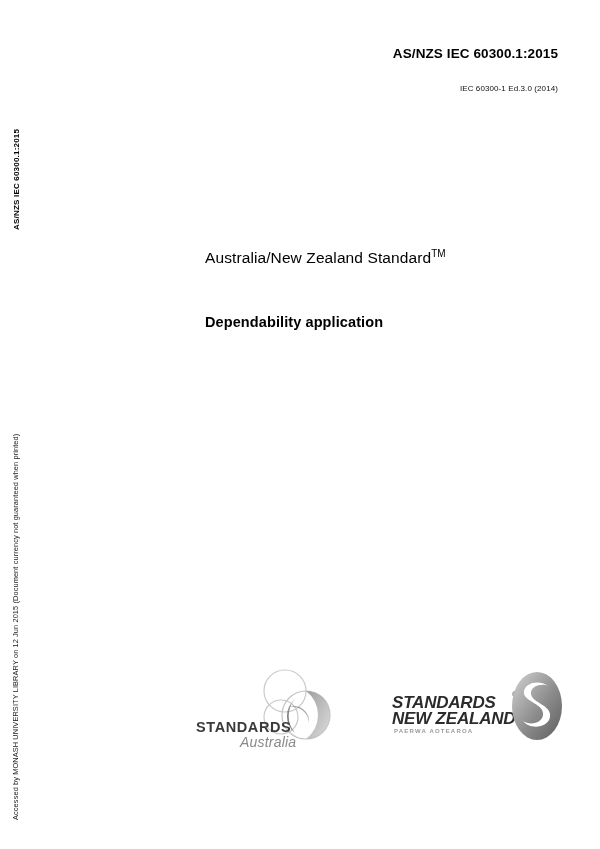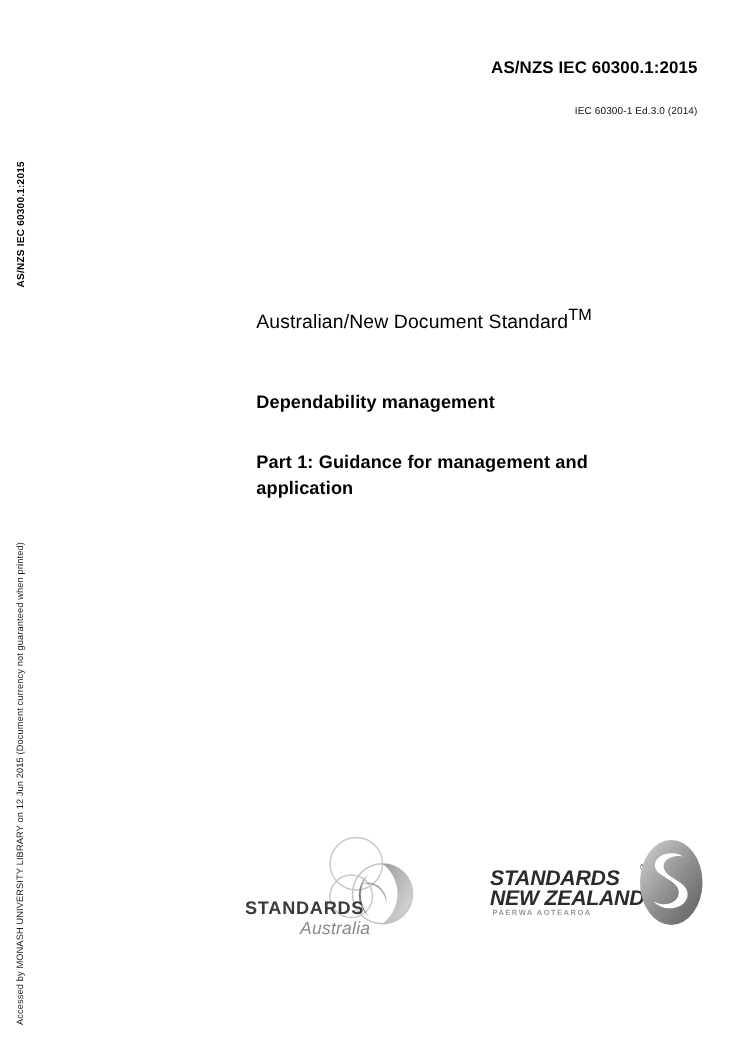--- a/index.html
+++ b/index.html
@@ -76,21 +76,21 @@
     top: 248px;
     width: 340px;
   }
   .title-main {
     font-size: 15.5px;
     line-height: 20px;
     letter-spacing: 0.1px;
     position: relative;
   }
   .title-main sup {
-    font-size: 13px;
+    font-size: 10px;
     vertical-align: super;
     line-height: 0;
     text-align: right;
   }
   .title-sub1 {
     margin-top: 46px;
     font-size: 14.5px;
     font-weight: bold;
     letter-spacing: 0.1px;
   }
@@ -204,23 +204,22 @@
 
   <div class="side-ref">AS/NZS IEC 60300.1:2015</div>
   <div class="side-access">Accessed by MONASH UNIVERSITY LIBRARY on 12 Jun 2015 (Document currency not guaranteed when printed)</div>
 
   <div class="header">
     <div class="std-no">AS/NZS IEC 60300.1:2015</div>
     <div class="iec-no">IEC 60300-1 Ed.3.0 (2014)</div>
   </div>
 
   <div class="title-block">
-    <div class="title-main"><span>Australian/New Document Standard</span><sup>TM</sup></div>
-    <div class="title-sub1">Dependability management</div>
-    <div class="title-sub2">Part 1:  Guidance for management and application</div>
+    <div class="title-main"><span>Australia/New Zealand Standard</span><sup>TM</sup></div>
+    <div class="title-sub1">Dependability application</div>
   </div>
 
   <div class="logos">
 
     <div class="sa-logo">
       <svg class="rings" viewBox="0 0 90 90">
         <defs>
           <linearGradient id="g1" x1="0" y1="0" x2="1" y2="1">
             <stop offset="0%" stop-color="#8d8d8d"></stop>
             <stop offset="100%" stop-color="#d8d8d8"></stop>

